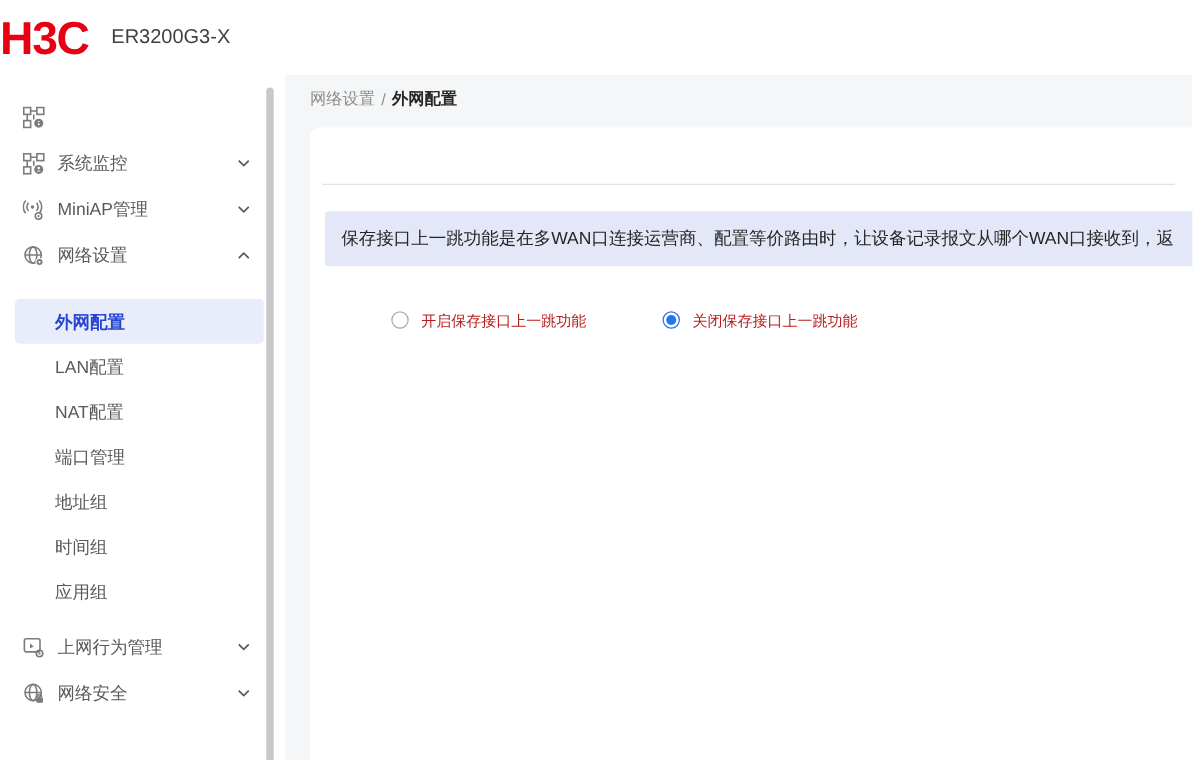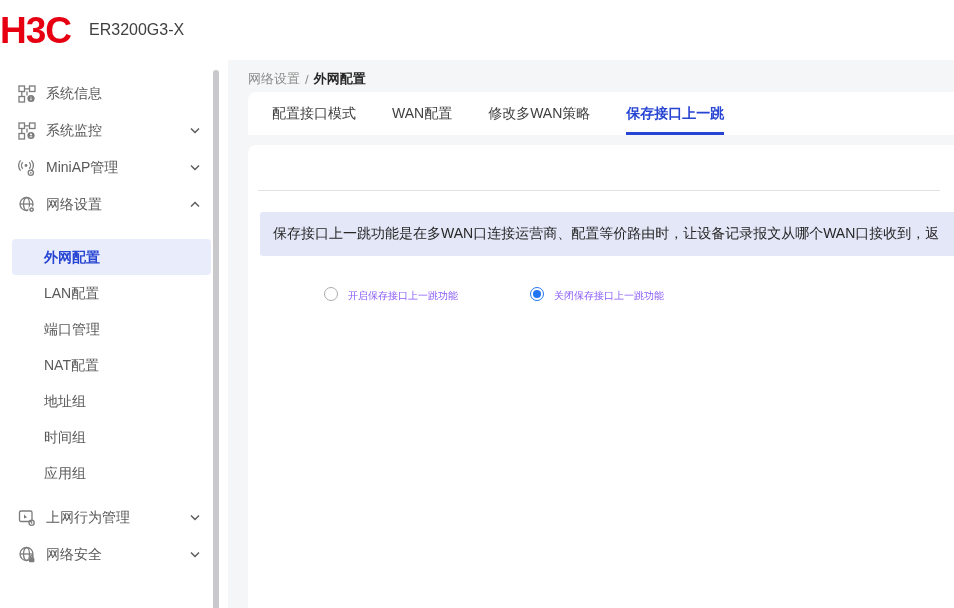--- a/index.html
+++ b/index.html
@@ -40,21 +40,21 @@
   .tab { display:flex; align-items:center; font-size:14px; color:#404040; cursor:pointer;
          border-bottom:3px solid transparent; padding-top:3px; }
   .tab.active { color:#2745d3; font-weight:700; border-bottom-color:#2745d3; }
 
   .content-card { background:#fff; border-radius:8px 0 0 0; margin-top:10px; flex:1; overflow:hidden; position:relative;text-align:center; }
   .divider { margin:45px 14px 0 10px; border-top:1px solid #e2e2e4; }
   .banner { margin:21px -10px 0 12px; height:44px; background:#e3e7f7; border-radius:3px;
             display:flex; align-items:center; padding:0 16px 0 13px; font-size:14px; color:#262626;
             white-space:nowrap; overflow:hidden; }
   .radio-row { margin:27px 0 0 57px; display:flex; align-items:flex-start; }
-  .radio-option { font-size:10px; color:#8b5cf6; line-height:25px; cursor:pointer; }
+  .radio-option { font-size:12px; color:#b91c1c; line-height:35px; cursor:pointer; }
   .opt-1 { width:172px; }
   .opt-2 { margin-left:53px; white-space:nowrap; }
   .radio { display:inline-block; width:14px; height:14px; border-radius:50%; border:1px solid #ababab;
            background:#fff; vertical-align:-2px; margin-right:10px; position:relative; }
   .radio.checked { border-color:#2374f2; }
   .radio.checked::after { content:""; position:absolute; left:2px; top:2px; width:8px; height:8px;
            border-radius:50%; background:#2374f2; }
 
   svg { display:block; }
 </style>
@@ -77,21 +77,20 @@
           <span class="nav-icon">
             <svg width="18" height="18" viewBox="0 0 18 18" fill="none" stroke="#7c7c7c" stroke-width="1.3">
               <rect x="1" y="1" width="5.5" height="5.5"></rect>
                 <rect x="11.5" y="1" width="5.5" height="5.5"></rect>
               <rect x="1" y="11.5" width="5.5" height="5.5"></rect>
                 <path d="M6.5 3.8h5M3.8 6.5v5M9 6.5v4"></path>
               <circle cx="13" cy="13.5" r="3.6" fill="#7c7c7c" stroke="none"></circle>
               <path d="M13 11.8v.8M13 13.6v1.6" stroke="#fff" stroke-width="1.2"></path>
             </svg>
           </span>
-          <span class="nav-label">系统信息</span>
         </div>
 
 
         <div class="nav-item">
           <span class="nav-icon">
             <svg width="18" height="18" viewBox="0 0 18 18" fill="none" stroke="#7c7c7c" stroke-width="1.3">
               <rect x="1" y="1" width="5.5" height="5.5"></rect>
                 <rect x="11.5" y="1" width="5.5" height="5.5"></rect>
               <rect x="1" y="11.5" width="5.5" height="5.5"></rect>
                 <path d="M6.5 3.8h5M3.8 6.5v5M9 6.5v4"></path>
@@ -141,22 +140,22 @@
           <span class="chev">
             <svg width="10" height="7" viewBox="0 0 10 7" fill="none" stroke="#595959" stroke-width="1.4">
                 <path d="M1 5.5 5 1.5 9 5.5"></path>
               </svg>
           </span>
         </div>
 
         <div class="submenu">
           <div class="sub-item active">外网配置</div>
           <div class="sub-item">LAN配置</div>
+          <div class="sub-item">NAT配置</div>
           <div class="sub-item">端口管理</div>
-          <div class="sub-item">NAT配置</div>
           <div class="sub-item">地址组</div>
           <div class="sub-item">时间组</div>
           <div class="sub-item">应用组</div>
         </div>
 
         <div class="bottom-group">
           <div class="nav-item">
             <span class="nav-icon">
               <svg width="18" height="18" viewBox="0 0 18 18" fill="none" stroke="#7c7c7c" stroke-width="1.3">
                 <rect x="1.5" y="2" width="12.5" height="10.5" rx="1.5"></rect>
@@ -195,28 +194,20 @@
     </div>
 
     <div class="content">
 
       <div class="breadcrumb">
         <span class="bc-parent">网络设置</span>
         <span class="bc-sep">/</span>
         <span class="bc-current">外网配置</span>
       </div>
 
-      <div class="tab-card">
-        <div class="tabs">
-          <div class="tab">配置接口模式</div>
-          <div class="tab">WAN配置</div>
-          <div class="tab">修改多WAN策略</div>
-          <div class="tab active">保存接口上一跳</div>
-        </div>
-      </div>
 
       <div class="content-card">
         <div class="divider"></div>
         <div class="banner">保存接口上一跳功能是在多WAN口连接运营商、配置等价路由时，让设备记录报文从哪个WAN口接收到，返</div>
         <div class="radio-row">
           <label class="radio-option opt-1">
             <span class="radio"></span><span>开启保存接口上一跳功能</span>
           </label>
           <label class="radio-option opt-2">
             <span class="radio checked"></span><span>关闭保存接口上一跳功能</span>

